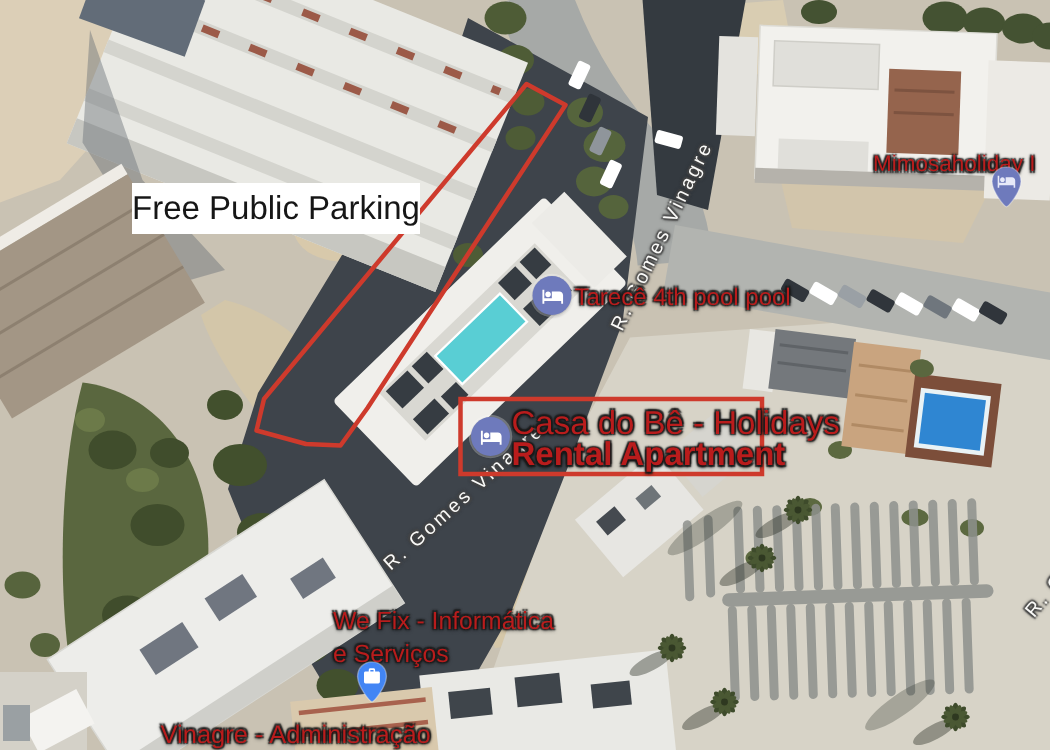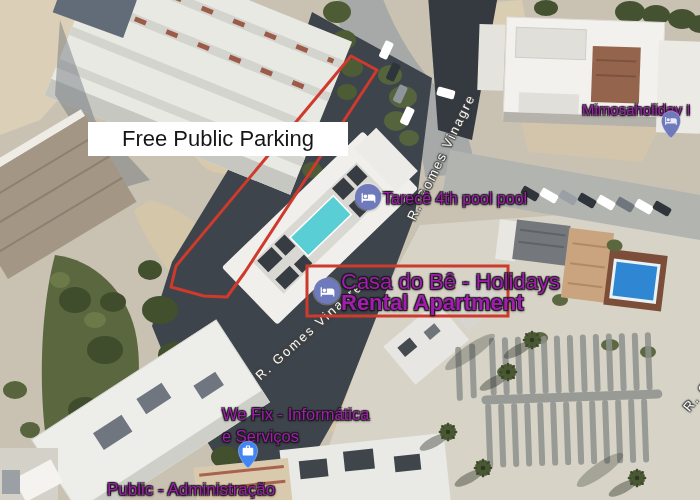--- a/index.html
+++ b/index.html
@@ -11,32 +11,32 @@
   .map-svg{position:absolute;left:0;top:0;z-index:0;}
   .annot-svg{position:absolute;left:0;top:0;z-index:2;pointer-events:none;}
 
   .street-label{
     position:absolute;z-index:1;color:#fafaf8;font-size:13px;font-weight:400;
     letter-spacing:2px;white-space:nowrap;
     text-shadow:-1px -1px 1px rgba(70,70,70,.95),1px -1px 1px rgba(70,70,70,.95),
                 -1px 1px 1px rgba(70,70,70,.95),1px 1px 1px rgba(70,70,70,.95),0 0 3px rgba(40,40,40,.8);
   }
   .poi-label{
-    position:absolute;z-index:3;color:#a21caf;font-weight:500;white-space:nowrap;line-height:21px;
+    position:absolute;z-index:3;color:#b91c1c;font-weight:500;white-space:nowrap;line-height:21px;
     text-shadow:-1px -1px 1px rgba(25,25,25,.95),1px -1px 1px rgba(25,25,25,.95),
                 -1px 1px 1px rgba(25,25,25,.95),1px 1px 1px rgba(25,25,25,.95),0 1px 3px rgba(0,0,0,.75);
   }
   .hotel-badge{
     position:absolute;z-index:3;width:26px;height:26px;border-radius:50%;
     background:#6e7abc;display:flex;align-items:center;justify-content:center;
     box-shadow:0 0 0 1.5px rgba(255,255,255,.28), 0 1px 2px rgba(0,0,0,.4);
   }
   .pin{position:absolute;z-index:3;}
   .free-box{
-    position:absolute;z-index:4;left:88px;top:122px;width:260px;height:34px;
+    position:absolute;z-index:4;left:88px;top:122px;width:192px;height:34px;
     background:#ffffff;color:#161616;font-size:22px;font-weight:400;
     display:flex;align-items:center;justify-content:center;white-space:nowrap;
   }
 </style>
 </head>
 <body>
 
 <div class="stage">
 
   <svg class="map-svg" width="700" height="500" viewBox="0 0 700 500">
@@ -332,17 +332,17 @@
   </div>
   <div class="pin" style="left:237px;top:440px;">
     <svg width="22" height="30" viewBox="0 0 24 32">
       <path d="M12 1C6 1 1.5 5.6 1.5 11.5c0 7.6 9 18.5 10.5 18.5s10.5-10.9 10.5-18.5C22.5 5.6 18 1 12 1z" fill="#4285f4" stroke="rgba(255,255,255,0.35)" stroke-width="1"></path>
       <g transform="translate(5 4.5) scale(0.58)" fill="#ffffff">
         <path d="M20 6h-4V4c0-1.11-.89-2-2-2h-4c-1.11 0-2 .89-2 2v2H4c-1.11 0-1.99.89-1.99 2L2 19c0 1.11.89 2 2 2h16c1.11 0 2-.89 2-2V8c0-1.11-.89-2-2-2zm-6 0h-4V4h4v2z"></path>
       </g>
     </svg>
   </div>
 
-  <div class="poi-label" style="left:107px;top:479px;font-size:17px;">Public - Administração</div>
+  <div class="poi-label" style="left:107px;top:479px;font-size:17px;">Vinagre - Administração</div>
 
   <div class="free-box">Free Public Parking</div>
 
 </div>
 
 </body></html>

